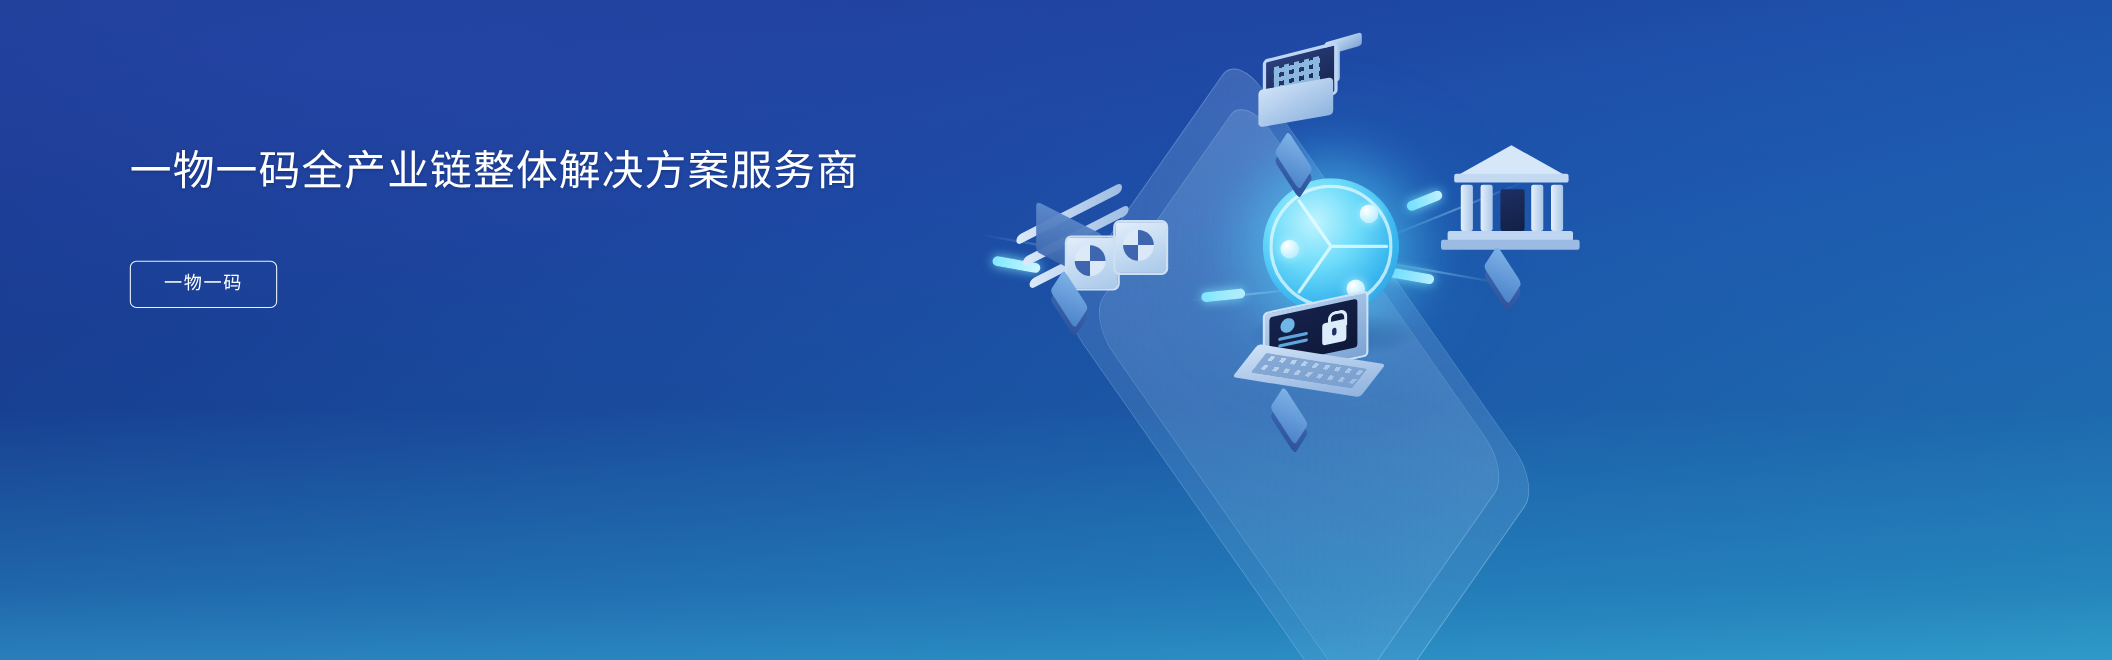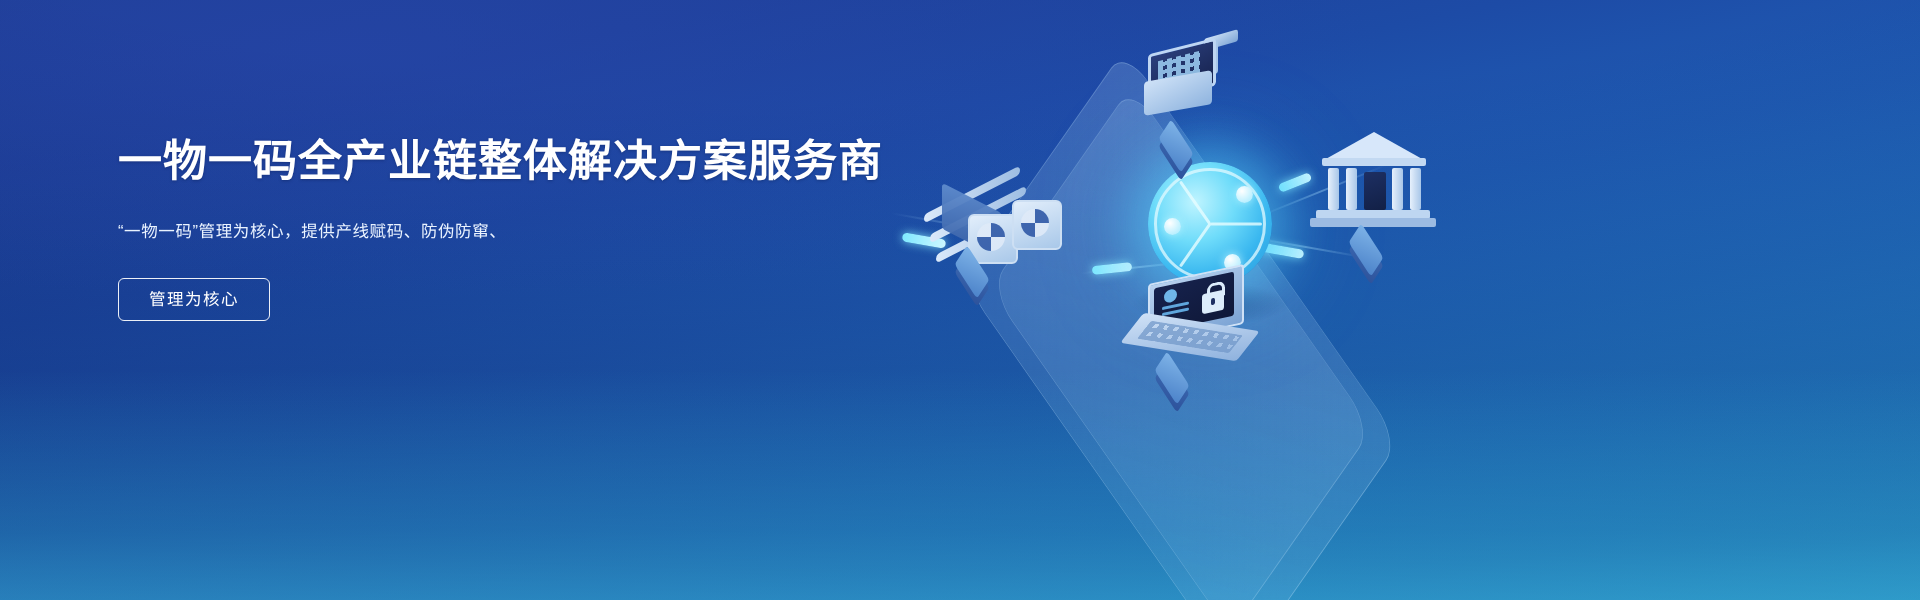--- a/index.html
+++ b/index.html
@@ -33,22 +33,22 @@
   .bg-bottom-glow{
     position:absolute;left:0;right:0;bottom:0;height:230px;
     background:linear-gradient(180deg, rgba(54,194,238,0) 0%, rgba(54,194,238,0.28) 70%, rgba(64,205,243,0.42) 100%);
     pointer-events:none;
   }
 
   
   .copy{position:absolute;left:118px;top:132px;width:720px;}
   .headline{
     margin:0;
-    font-size:44px;
-    font-weight:bold;
+    font-size:38px;
+    font-weight:normal;
     color:#ffffff;
     letter-spacing:1px;
     line-height:1.3;
     white-space:nowrap;
     text-shadow:0 1px 3px rgba(8,22,70,0.35);
   }
   .subcopy{margin:26px 0 0 0;}
   .subline{
     font-size:16.5px;
     color:#eaf3ff;
@@ -207,23 +207,22 @@
 </head>
 <body>
 
 <div class="banner">
   <div class="bg-sheen"></div>
   <div class="bg-bottom-glow"></div>
 
   <div class="copy">
     <h1 class="headline">一物一码全产业链整体解决方案服务商</h1>
     <div class="subcopy">
-      <div class="subline">“一物一码”管理为核心，提供产线赋码、防伪防窜、</div>
-    </div>
-    <button class="cta">管理为核心</button>
+    </div>
+    <button class="cta">一物一码</button>
   </div>
 
   <div class="art">
 
     <div class="platform"></div>
     <div class="platform p2"></div>
 
     <div class="beam ln" style="left:10px;top:228px;width:180px;transform:rotate(10deg);"></div>
     <div class="pill" style="left:22px;top:236px;width:44px;transform:rotate(10deg);"></div>
     <div class="beam ln" style="left:200px;top:266px;width:120px;transform:rotate(-6deg);"></div>

